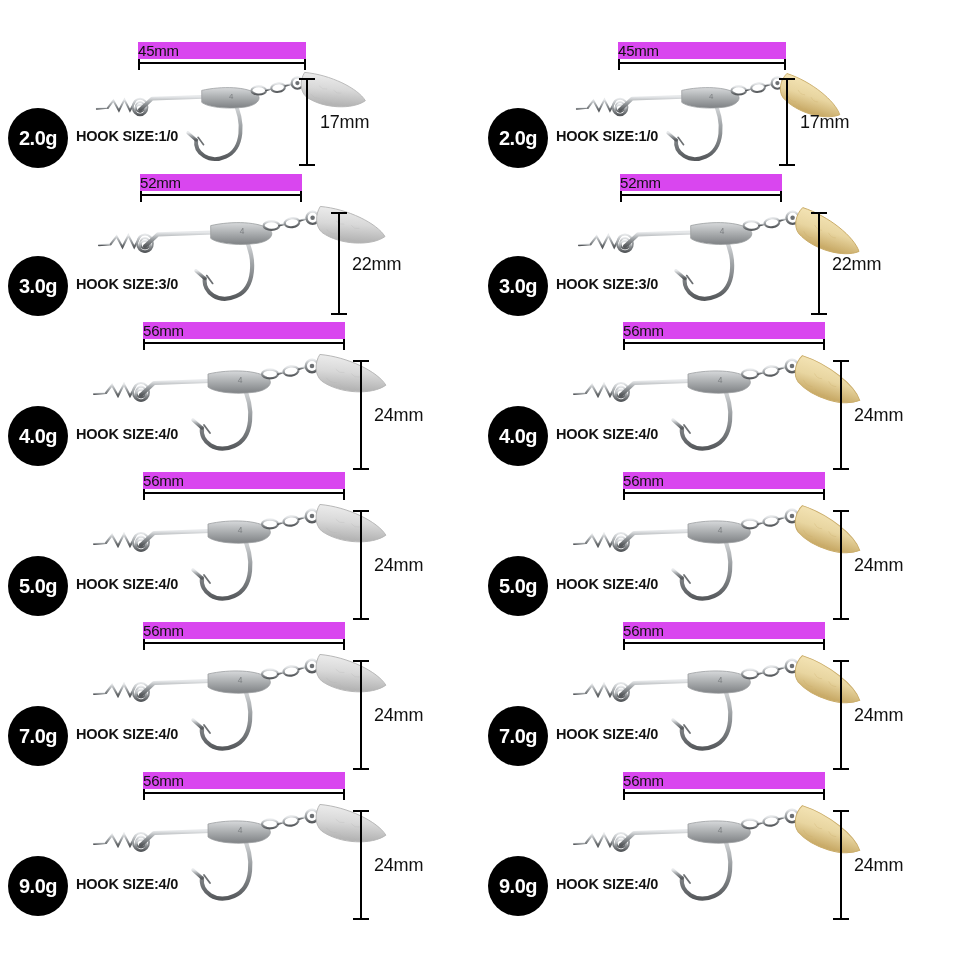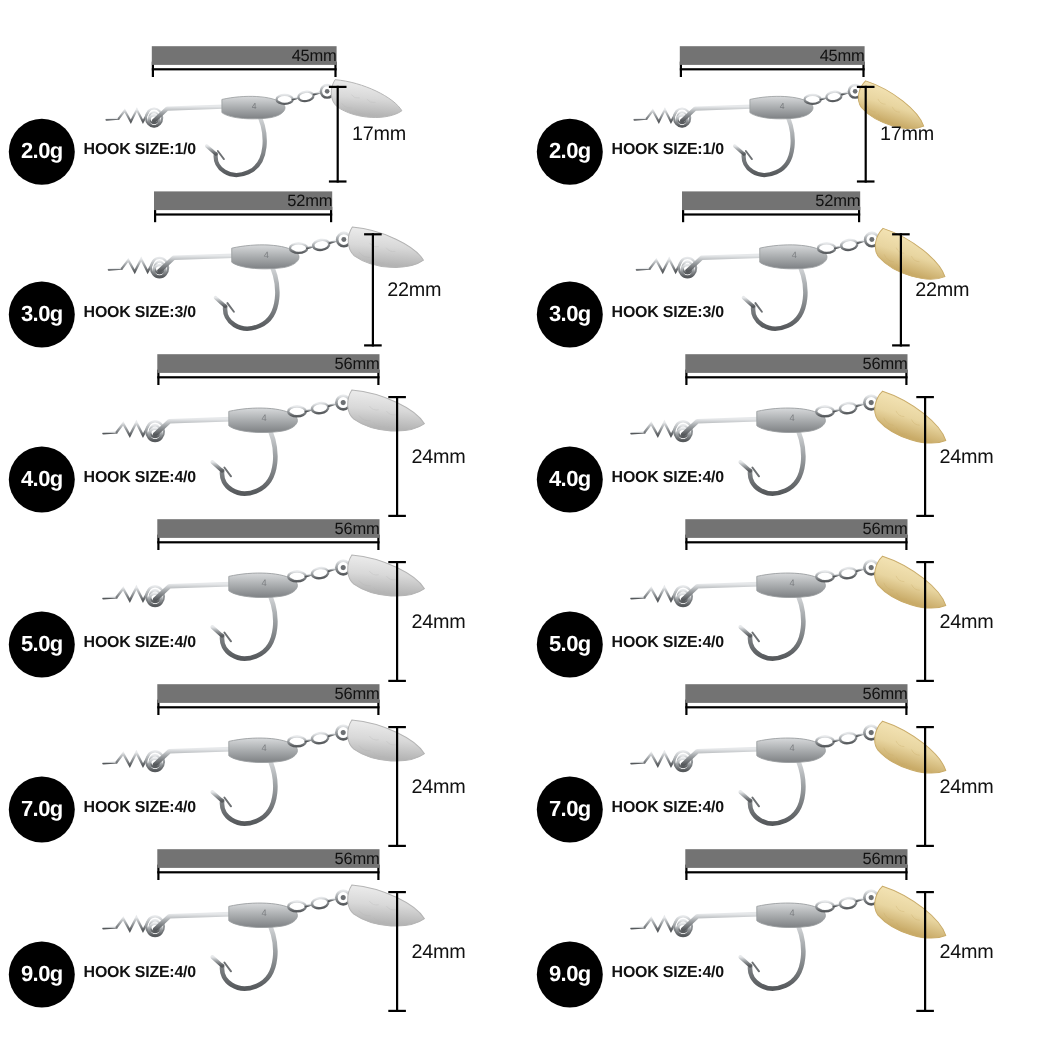--- a/index.html
+++ b/index.html
@@ -35,22 +35,22 @@
   }
 
   
   .hdim{position:absolute;height:22px;z-index:5;}
   .hdim .line{position:absolute;left:0;right:0;top:14px;height:2px;background:#000;}
   .hdim .cap{position:absolute;top:8px;width:2px;height:14px;background:#000;}
   .hdim .cap.l{left:0;}
   .hdim .cap.r{right:0;}
   .hdim .lab{
     position:absolute;left:0;right:0;top:-6px;
-    text-align:right;font-size:15px;color:#111;
-    letter-spacing:-0.2px;background:#737373;
+    text-align:left;font-size:15px;color:#111;
+    letter-spacing:-0.2px;background:#d946ef;
   }
 
   
   .vdim{position:absolute;width:22px;z-index:5;}
   .vdim .line{position:absolute;top:0;bottom:0;left:10px;width:2px;background:#000;}
   .vdim .cap{position:absolute;left:3px;width:16px;height:2px;background:#000;}
   .vdim .cap.t{top:0;}
   .vdim .cap.b{bottom:0;}
   .vdim .lab{
     position:absolute;left:24px;top:50%;transform:translateY(-50%);

